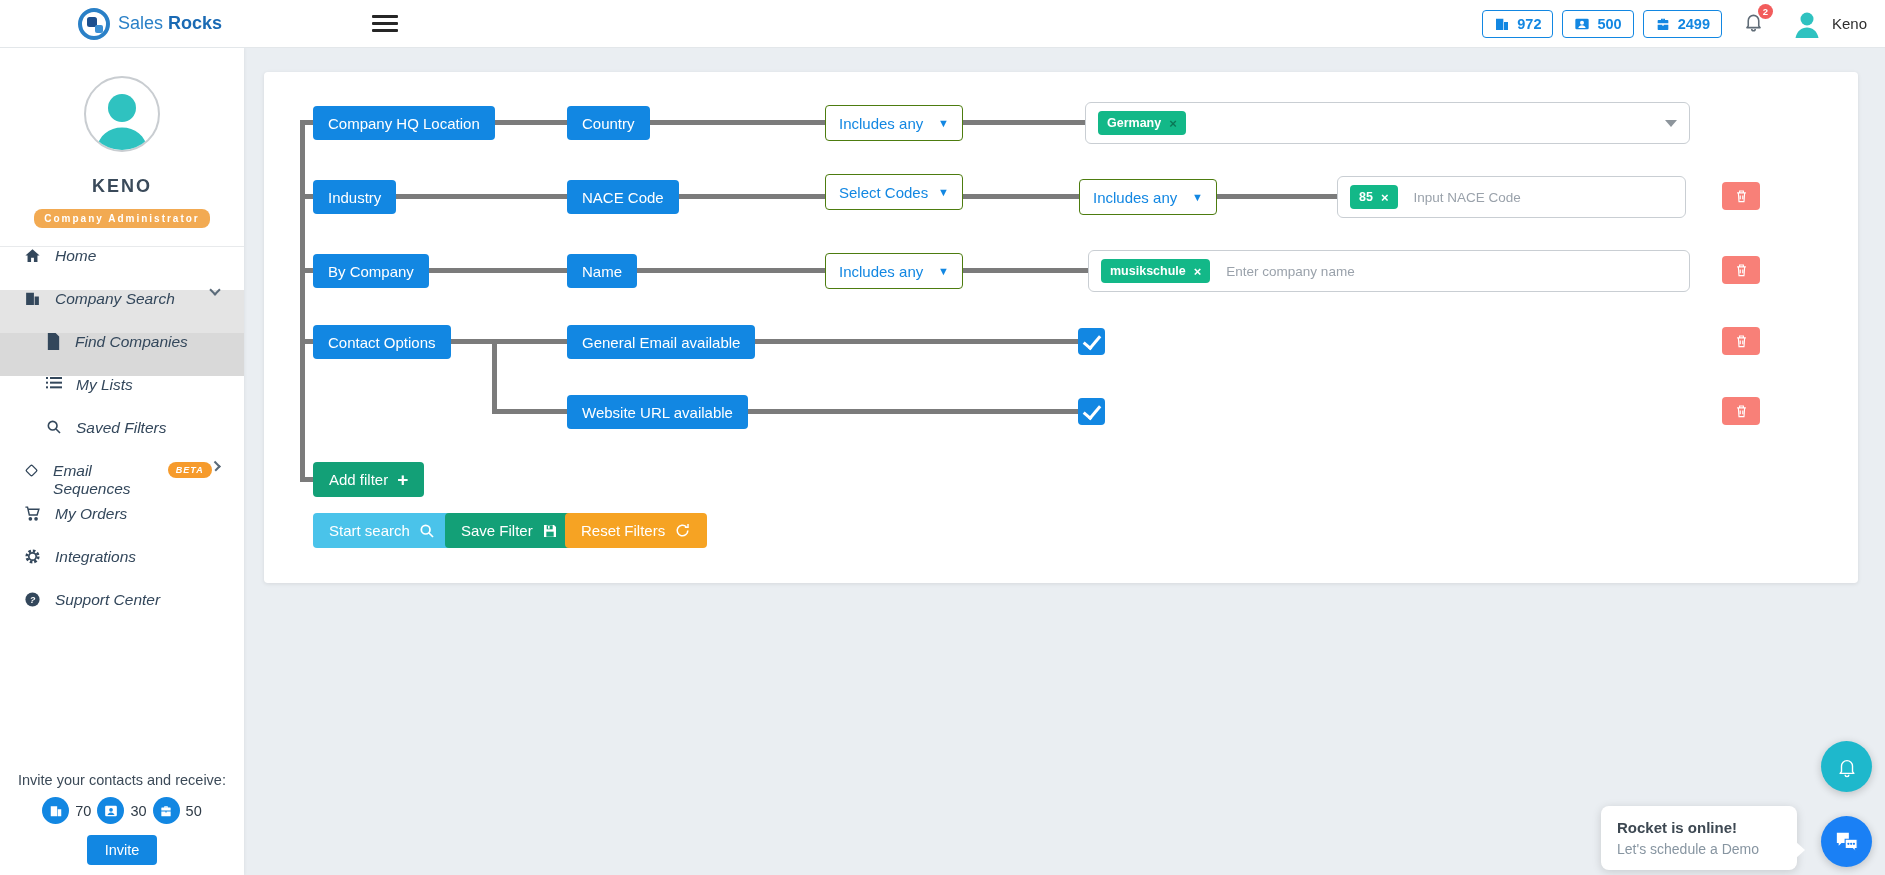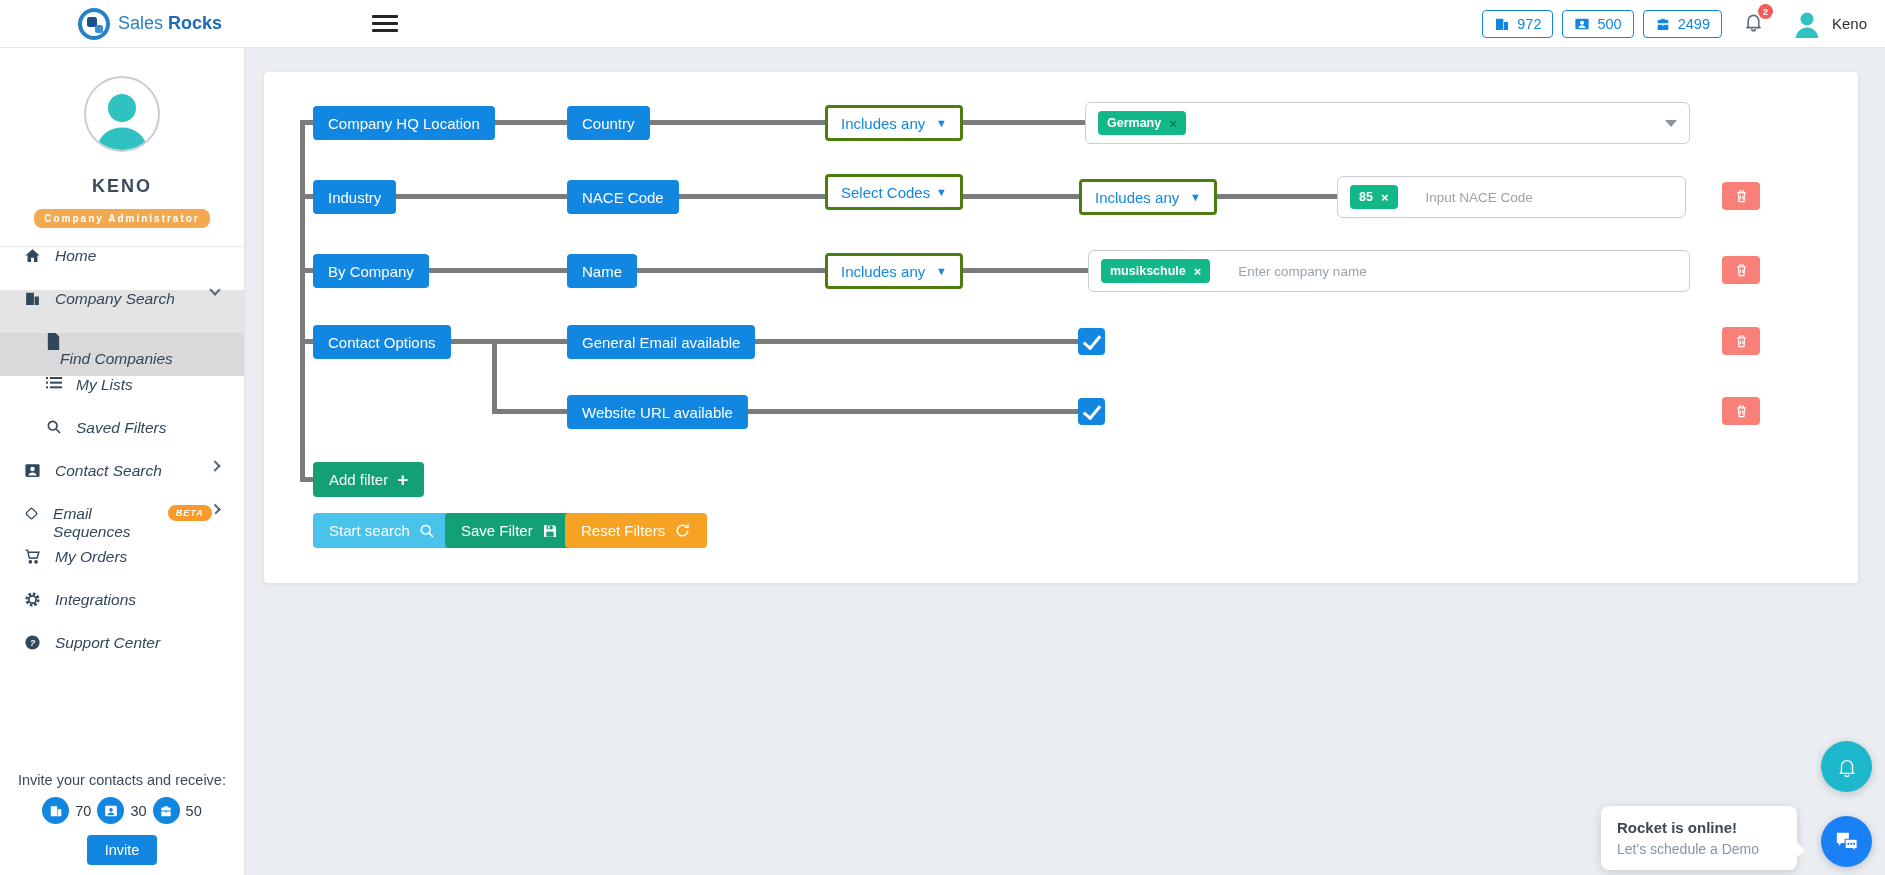--- a/index.html
+++ b/index.html
@@ -10,21 +10,21 @@
   .hdr { position:fixed; left:0; top:0; width:1885px; height:48px; background:#fff;
     border-bottom:1px solid #e3e7ea; display:flex; align-items:center; z-index:30; }
   .logo { display:flex; align-items:center; gap:8px; margin-left:78px; }
   .logo-mark { width:32px; height:32px; }
   .logo-text { font-size:18px; color:#2a80c7; }
   .logo-text b { color:#1a6ab4; font-weight:bold; }
   .burger { margin-left:150px; width:26px; cursor:pointer; }
   .burger div { height:3px; background:#262626; margin:4px 0; border-radius:1px; }
   .hdr-right { margin-left:auto; display:flex; align-items:center; padding-right:18px; gap:9px; }
   .stat-badge { display:flex; align-items:center; gap:7px; border:1px solid #1287e2; border-radius:4px;
-    height:28px; padding:0 11px; color:#1287e2; font-size:14.5px; background:#fff; cursor:pointer; }
+    height:28px; padding:0 11px; color:#1287e2; font-size:14.5px; background:#fff; cursor:pointer;font-weight:bold; }
   .bell-wrap { position:relative; margin-left:12px; cursor:pointer; }
   .bell-badge { position:absolute; top:-7px; right:-9px; background:#f25c5c; color:#fff; font-size:9.5px;
     width:15px; height:15px; border-radius:50%; display:flex; align-items:center; justify-content:center; font-weight:bold; }
   .hdr-user { display:flex; align-items:center; gap:9px; margin-left:18px; cursor:pointer; }
   .hdr-user-name { font-size:15px; color:#2e2e2e; }
 
   
   .sidebar { position:fixed; left:0; top:48px; width:244px; height:827px; background:#fff;
     box-shadow:1px 0 3px rgba(0,0,0,.05); z-index:20; }
   .profile { text-align:center; padding-top:28px; }
@@ -32,21 +32,21 @@
     margin:0 auto; overflow:hidden; display:flex; align-items:flex-end; justify-content:center; }
   .profile-name { margin-top:24px; font-size:18px; font-weight:bold; color:#3a4a5a; letter-spacing:2px; }
   .role-pill { display:inline-block; margin-top:12px; background:#f2aa52; color:#fff; font-size:10px;
     font-weight:bold; letter-spacing:2px; padding:4px 10px; border-radius:8px; }
   .side-divider { border-top:1px solid #e8eaec; margin-top:18px; }
   .nav { }
   .nav-item { display:flex; align-items:flex-start; height:43px; padding-left:24px; padding-right:25px;
     color:#33475b; font-size:15.5px; cursor:pointer;font-style:italic; }
   .nav-item .lbl { margin-left:14px; }
   .nav-item.group-open { background:#e4e4e4; }
-  .nav-item.active { background:#d9d9d9;flex-direction:column; }
+  .nav-item.active { background:#d9d9d9; }
   .nav-item.sub { padding-left:46px; }
   .nav-item.sub.active { background:#d9d9d9; }
   .chev { width:8px; height:8px; border-right:2px solid #5a6a79; border-bottom:2px solid #5a6a79; margin-left:auto; }
   .chev.down { transform:rotate(45deg); margin-top:-4px; }
   .chev.right { transform:rotate(-45deg); }
   .beta-pill { background:#f69b2c; color:#fff; font-size:9px; font-weight:bold; letter-spacing:1px;
     padding:3px 8px; border-radius:8px; margin-left:8px; }
   .invite-block { position:absolute; left:0; bottom:10px; width:244px; text-align:center; }
   .invite-text { font-size:14.5px; color:#3c4a58; margin-bottom:9px; }
   .rewards { display:flex; align-items:center; justify-content:center; gap:6px; margin-bottom:11px; }
@@ -55,26 +55,26 @@
   .reward-val { font-size:14.5px; color:#2f3b47; }
   .invite-btn { background:#1287e2; color:#ffffff; border:none; border-radius:4px; font-size:14.5px;
     padding:7px 18px; cursor:pointer; font-family:inherit; }
 
   
   .card { position:fixed; left:264px; top:72px; width:1594px; height:511px; background:#fff;
     border-radius:4px; box-shadow:0 1px 4px rgba(0,0,0,.09); }
   .tline { position:absolute; background:#7b7b7b; }
   .btn-blue { position:absolute; height:34px; background:#1287e2; color:#fff; border:none; border-radius:4px;
     font-size:15px; padding:0 15px; display:flex; align-items:center; cursor:pointer; font-family:inherit; white-space:nowrap; }
-  .btn-outline { position:absolute; height:36px; width:138px; background:#fff; border:3px solid #4d7c0f;
+  .btn-outline { position:absolute; height:36px; width:138px; background:#fff; border:1px solid #4d7c0f;
     border-radius:4px; color:#1287e2; font-size:15px; padding:0 13px; display:flex; align-items:center;
     justify-content:space-between; cursor:pointer; font-family:inherit; }
   .caret { font-size:11px; color:#1287e2; }
   .valbox { position:absolute; background:#fff; border:1px solid #c9ced3; border-radius:6px; height:42px;
-    display:flex; align-items:center; padding:0 12px; gap:28px; }
+    display:flex; align-items:center; padding:0 12px; gap:16px; }
   .tag { background:#13b888; color:#fff; font-size:12.5px; font-weight:bold; border-radius:4px;
     padding:5px 9px; display:flex; align-items:center; gap:8px; white-space:nowrap; }
   .tag .x { font-weight:bold; font-size:13px; cursor:pointer; line-height:1; }
   .tag .x.dark { color:rgba(0,40,25,.45); }
   .valbox input { border:none; outline:none; flex:1; font-size:13.5px; color:#444; font-family:inherit; }
   .valbox input::placeholder { color:#9aa2ab; }
   .sel-caret { width:0; height:0; border-left:6px solid transparent; border-right:6px solid transparent;
     border-top:7px solid #8d959c; margin-left:auto; cursor:pointer; }
   .checkbox { position:absolute; width:27px; height:27px; background:#1287e2; border-radius:4px; cursor:pointer; }
   .checkbox::after { content:""; position:absolute; left:9px; top:4px; width:7px; height:14px;
@@ -200,29 +200,20 @@
           <rect x="6" y="15" width="18" height="3"></rect>
       </svg>
       <span class="lbl">My Lists</span>
     </div>
     <div class="nav-item sub">
       <svg width="16" height="16" viewBox="0 0 24 24" fill="none" stroke="#33475b" stroke-width="2.4">
         <circle cx="10" cy="10" r="6.5"></circle>
           <path d="M15 15l6 6"></path>
       </svg>
       <span class="lbl">Saved Filters</span>
-    </div>
-    <div class="nav-item">
-      <svg width="17" height="17" viewBox="0 0 24 24">
-        <rect x="2" y="3" width="20" height="18" rx="2" fill="#33475b"></rect>
-        <circle cx="12" cy="10" r="3.2" fill="#fff"></circle>
-        <path d="M6 19c.9-2.8 3.1-4.3 6-4.3s5.1 1.5 6 4.3H6z" fill="#fff"></path>
-      </svg>
-      <span class="lbl">Contact Search</span>
-      <span class="chev right"></span>
     </div>
     <div class="nav-item">
       <svg width="17" height="17" viewBox="0 0 24 24" fill="none" stroke="#33475b" stroke-width="2.2">
         <rect x="5.5" y="5.5" width="13" height="13" rx="2" transform="rotate(45 12 12)"></rect>
       </svg>
       <span class="lbl">Email Sequences</span>
       <span class="beta-pill">BETA</span>
       <span class="chev right"></span>
     </div>
     <div class="nav-item">

